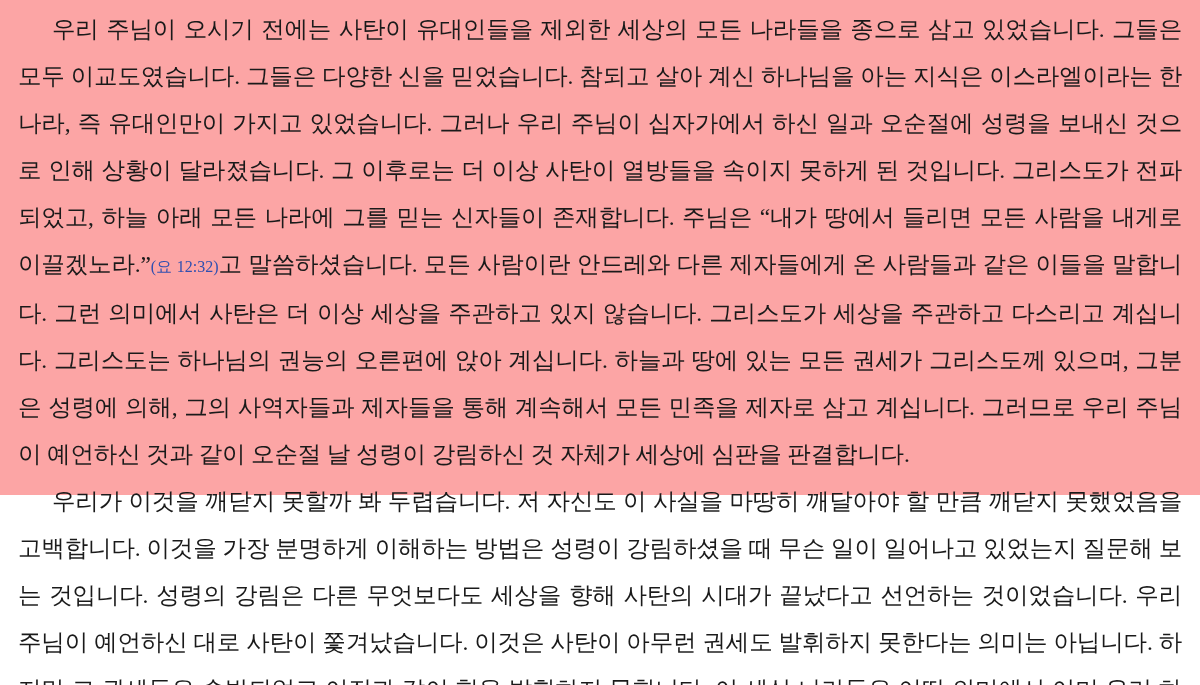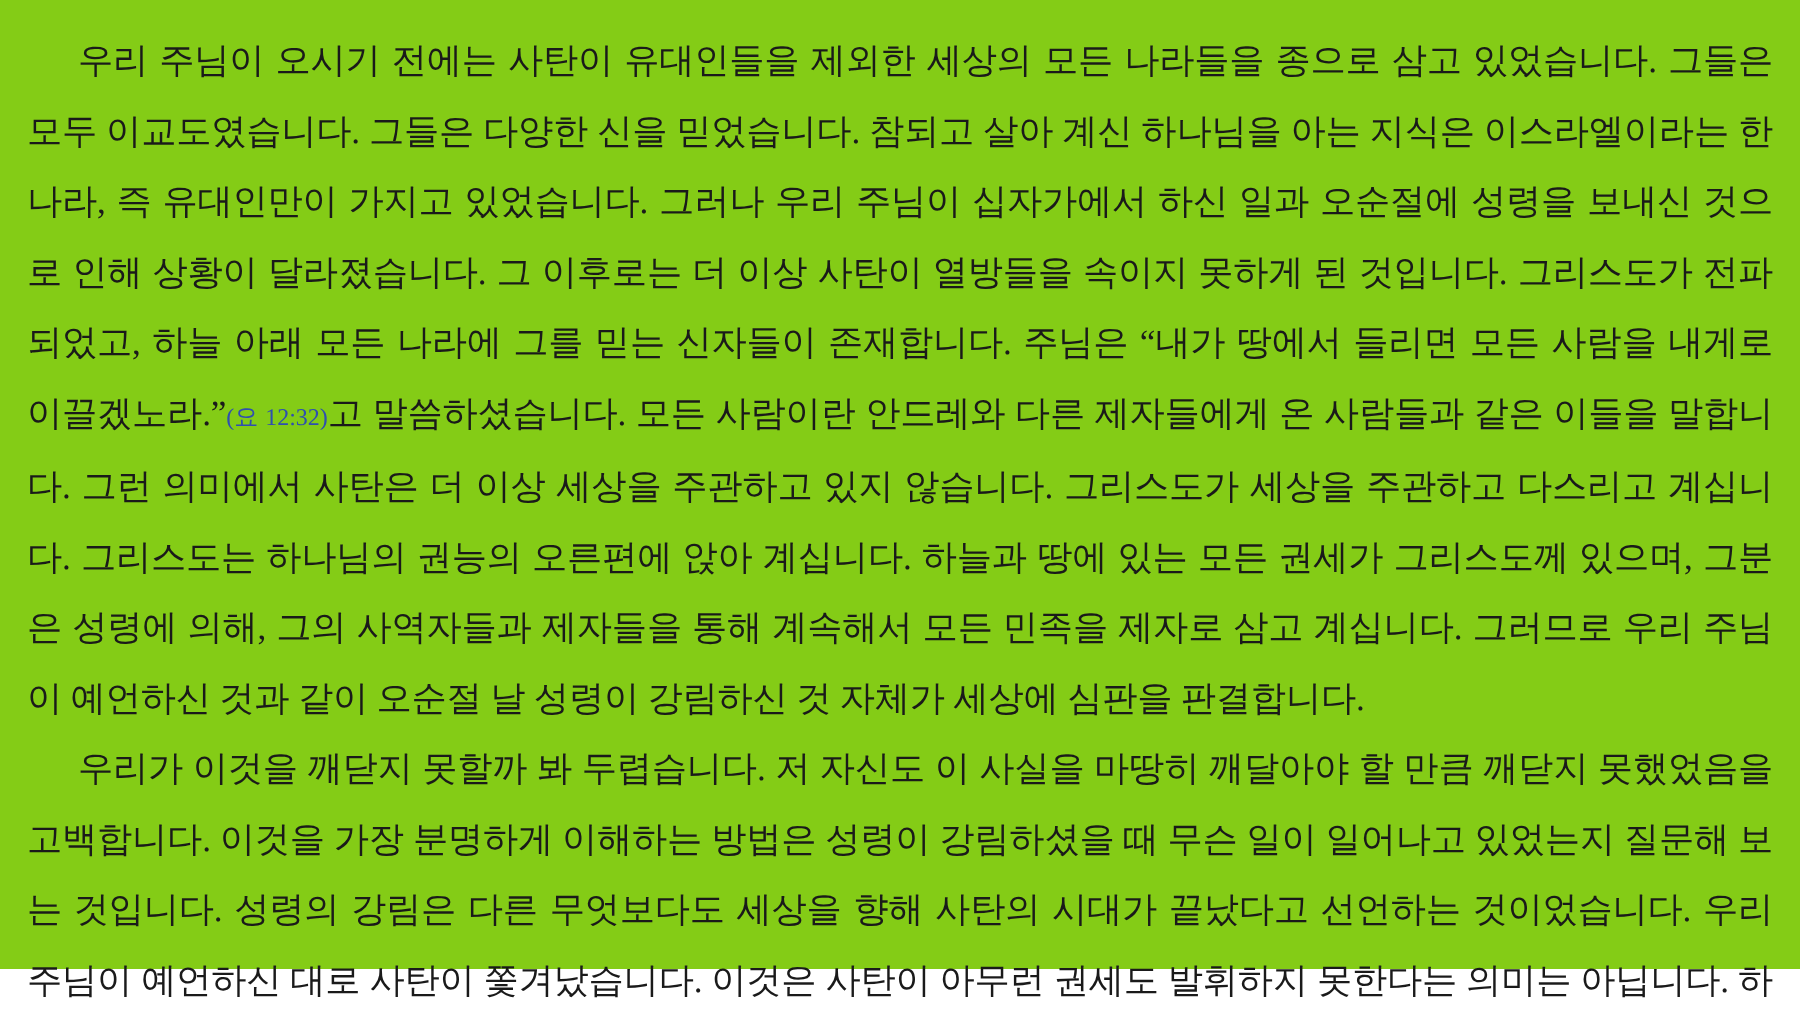--- a/index.html
+++ b/index.html
@@ -10,23 +10,23 @@
   body {
     width: 1200px;
     height: 685px;
     font-family: "Liberation Serif", "DejaVu Serif", serif;
     color: #1a1a1a;
     overflow: hidden;
   }
   .page {
     box-sizing: border-box;
     width: 1200px;
-    height: 646px;
-    padding: 18px 18px 0 18px;
-    background: #84cc16;
+    height: 495px;
+    padding: 6px 18px 0 18px;
+    background: #fca5a5;
   }
   .para {
     font-size: 23.5px;
     line-height: 47px;
     text-align: justify;
     text-justify: inter-character;
     margin: 0;
     letter-spacing: -0.15px;
     word-break: break-all;
   }

